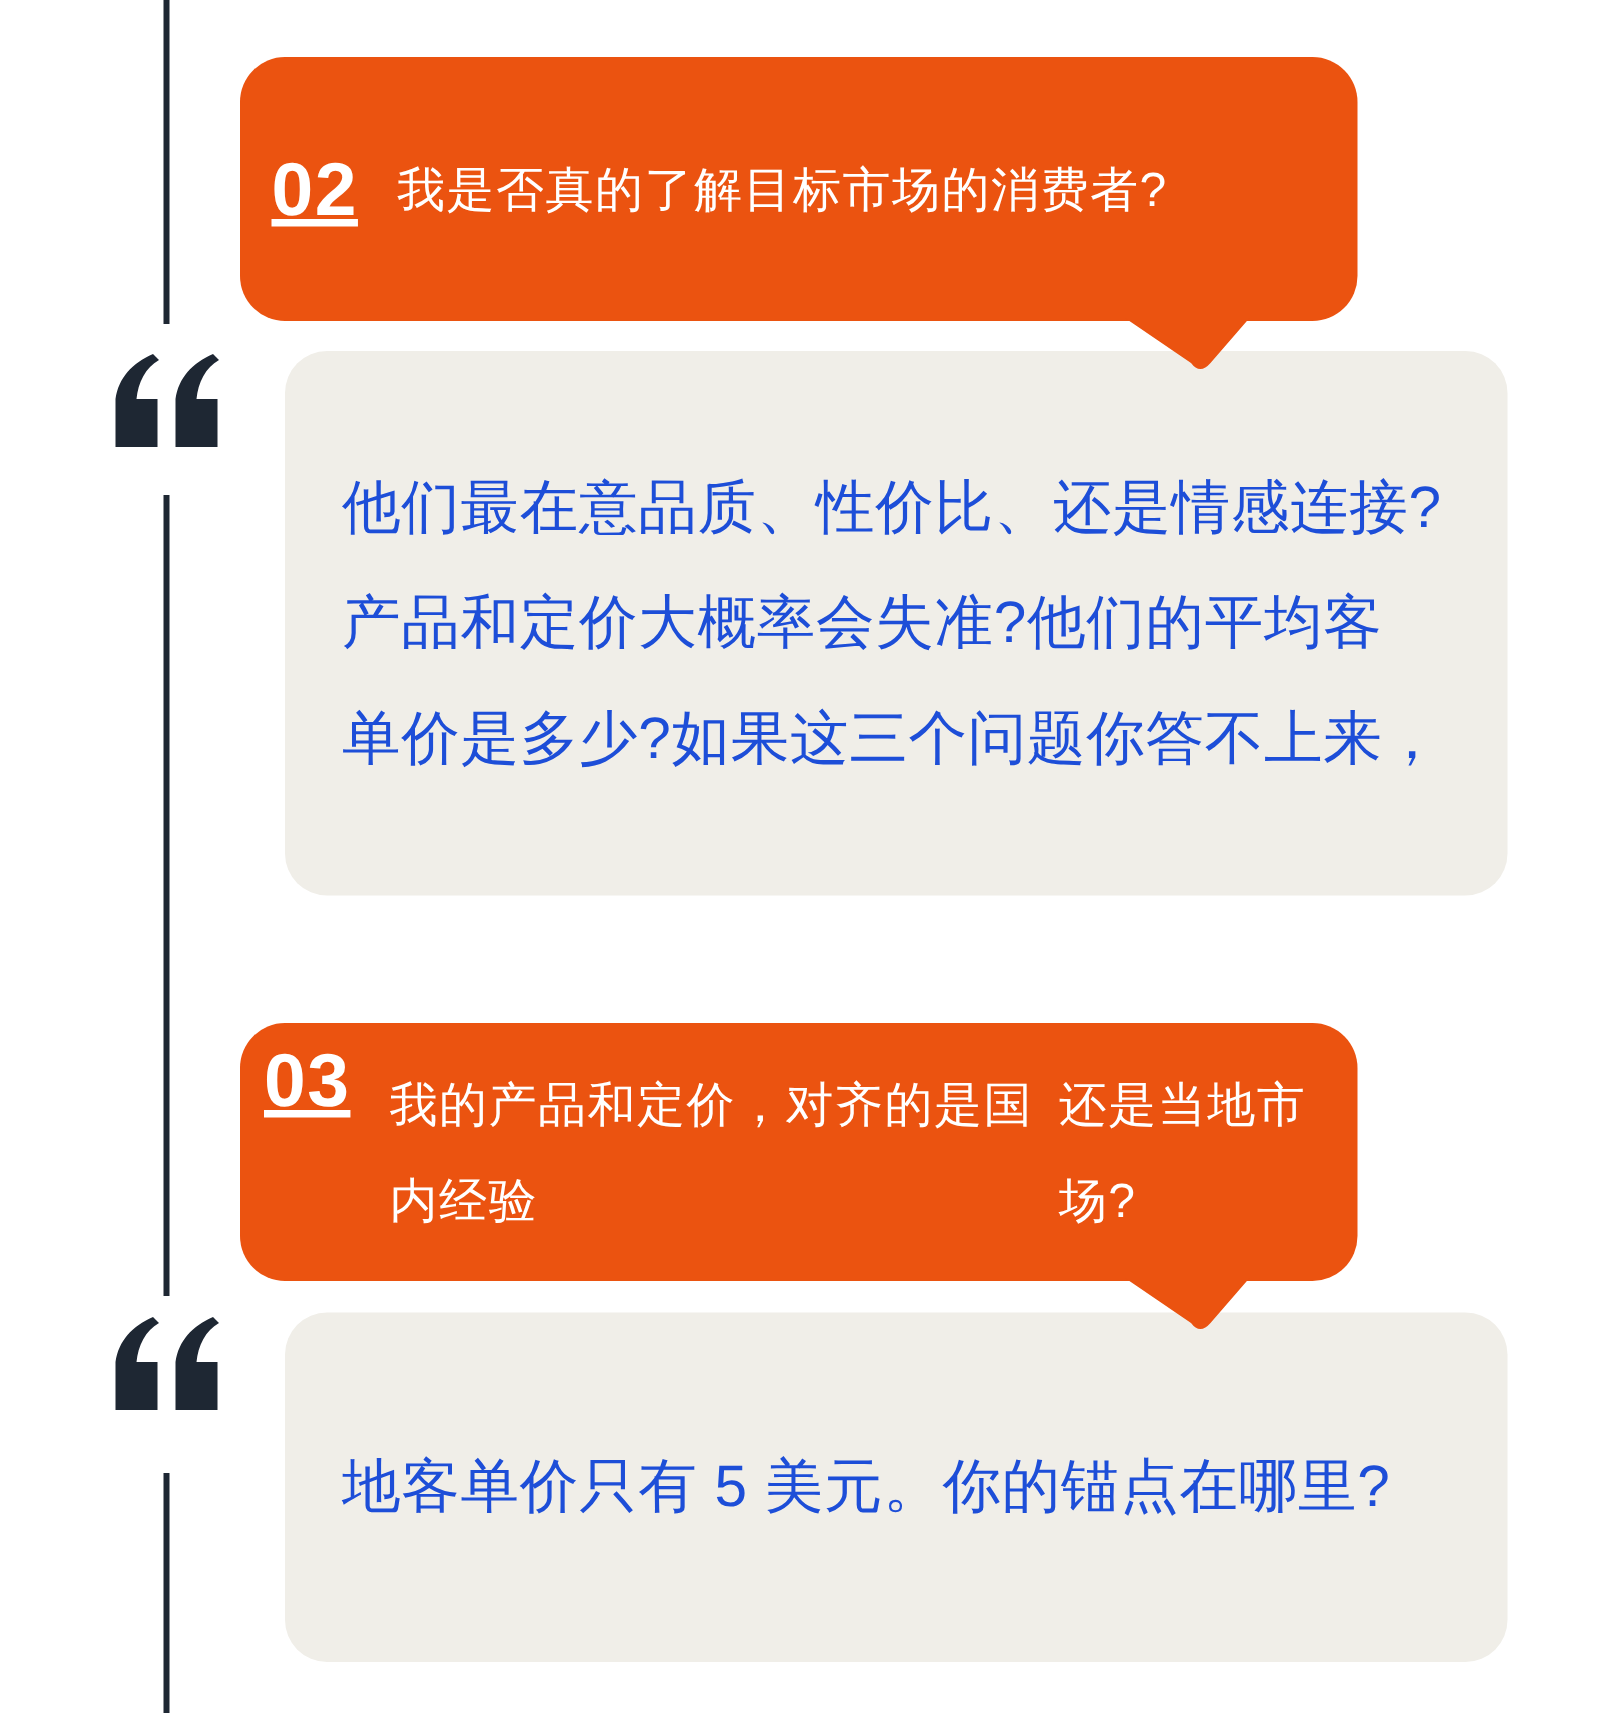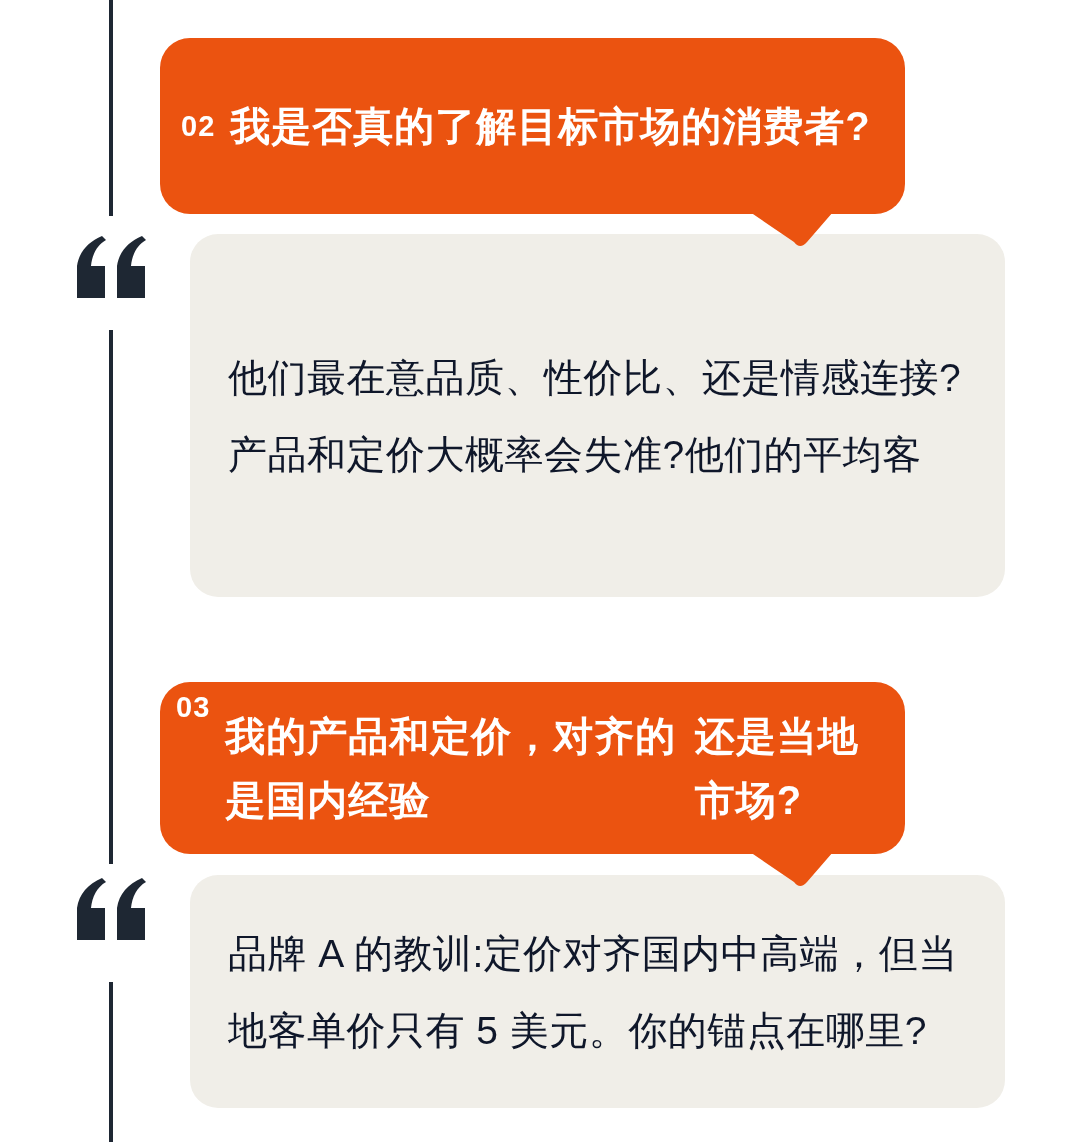--- a/index.html
+++ b/index.html
@@ -24,29 +24,30 @@
     position:absolute;left:160px;width:745px;
     background:#eb5310;border-radius:30px;
     color:#ffffff;
     display:flex;align-items:center;
     box-sizing:border-box;
     padding-left:21px;padding-right:16px;
   }
   .bubble1{top:38px;height:176px;}
   .bubble2{top:682px;height:172px;padding-left:16px;}
   .q-num{
-    font-size:29px;font-weight:800;
+    font-size:50px;font-weight:800;
     letter-spacing:1px;
-    margin-right:15px;
+    margin-right:26px;
     align-self:flex-start;
+    text-decoration:underline;
   }
   .bubble1 .q-num{align-self:center;}
   .bubble2 .q-num{margin-top:9px;}
   .q-text{
-    font-size:40px;font-weight:700;
+    font-size:32px;font-weight:400;
     letter-spacing:1px;
     line-height:64px;
   }
   .bubble1 .q-text{line-height:44px;}
   .q-col{display:flex;flex-direction:row;}
 
   
   .tail{position:absolute;left:749px;width:86px;height:40px;}
   .tail1{top:212px;}
   .tail2{top:852px;}
@@ -55,21 +56,21 @@
   
   .quote{position:absolute;left:72px;width:78px;height:62px;}
   .quote1{top:236px;}
   .quote2{top:878px;}
   .quote svg{display:block;}
 
   
   .answer{
     position:absolute;left:190px;width:815px;
     background:#f0eee8;border-radius:28px;
-    color:#0f172a;
+    color:#1d4ed8;
     display:flex;flex-direction:column;justify-content:center;
     box-sizing:border-box;
     padding-left:38px;padding-right:20px;
     z-index:0;
   }
   .answer1{top:234px;height:363px;}
   .answer2{top:875px;height:233px;}
   .a-line{
     font-size:39px;font-weight:500;
     line-height:77px;
@@ -100,20 +101,21 @@
     <svg width="78" height="62" viewBox="0 0 78 62" xmlns="http://www.w3.org/2000/svg">
       <g fill="#1e2733">
         <path d="M30 0 C16 6 7 16 5 30 L5 62 L33 62 L33 30 L19 30 C20 19 25 9 34 4 Z"></path>
         <path d="M70 0 C56 6 47 16 45 30 L45 62 L73 62 L73 30 L59 30 C60 19 65 9 74 4 Z"></path>
       </g>
     </svg>
   </div>
   <div class="answer answer1">
     <div class="a-line">他们最在意品质、性价比、还是情感连接?</div>
     <div class="a-line">产品和定价大概率会失准?他们的平均客</div>
+    <div class="a-line">单价是多少?如果这三个问题你答不上来，</div>
   </div>
 
   <div class="bubble bubble2">
     <span class="q-num">03</span>
     <span class="q-col">
       <span class="q-text">我的产品和定价，对齐的是国内经验</span>
       <span class="q-text">还是当地市场?</span>
     </span>
   </div>
   <div class="tail tail2">
@@ -123,17 +125,16 @@
   </div>
   <div class="quote quote2">
     <svg width="78" height="62" viewBox="0 0 78 62" xmlns="http://www.w3.org/2000/svg">
       <g fill="#1e2733">
         <path d="M30 0 C16 6 7 16 5 30 L5 62 L33 62 L33 30 L19 30 C20 19 25 9 34 4 Z"></path>
         <path d="M70 0 C56 6 47 16 45 30 L45 62 L73 62 L73 30 L59 30 C60 19 65 9 74 4 Z"></path>
       </g>
     </svg>
   </div>
   <div class="answer answer2">
-    <div class="a-line">品牌 A 的教训:定价对齐国内中高端，但当</div>
     <div class="a-line">地客单价只有 5 美元。你的锚点在哪里?</div>
   </div>
 
 </div>
 
 </body></html>

